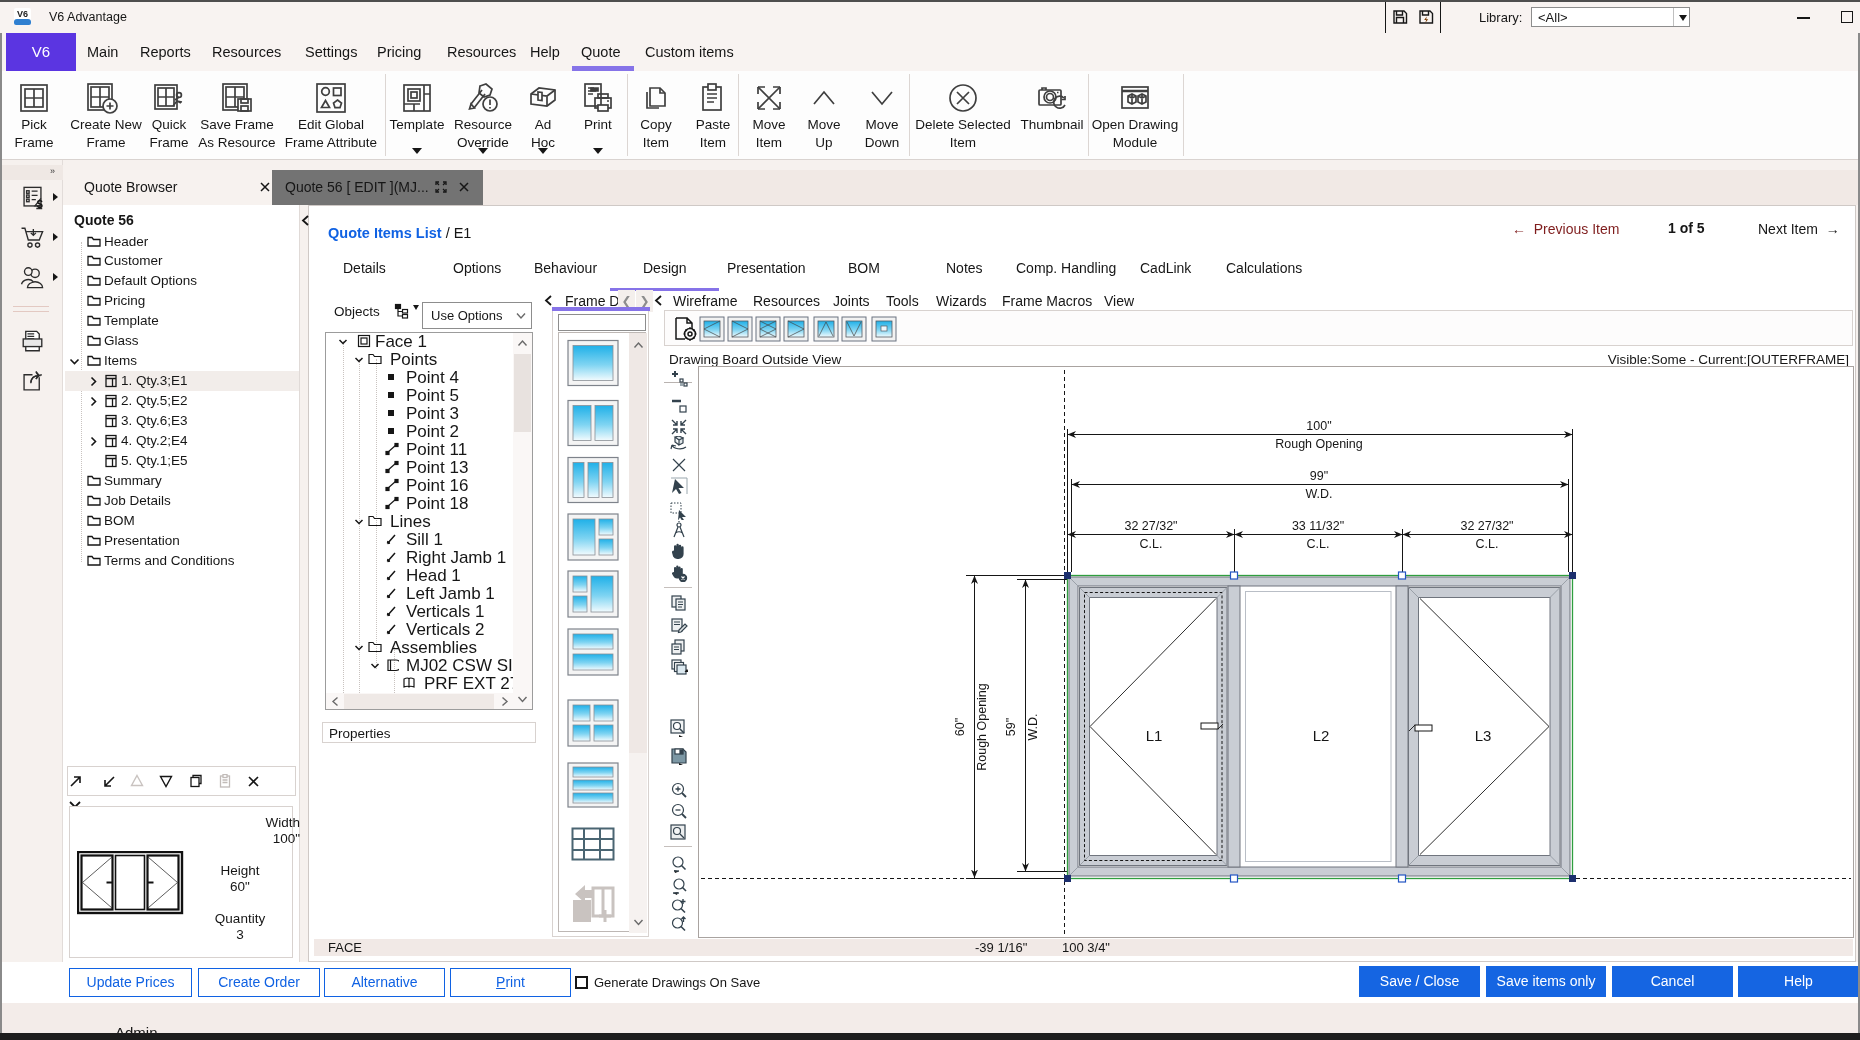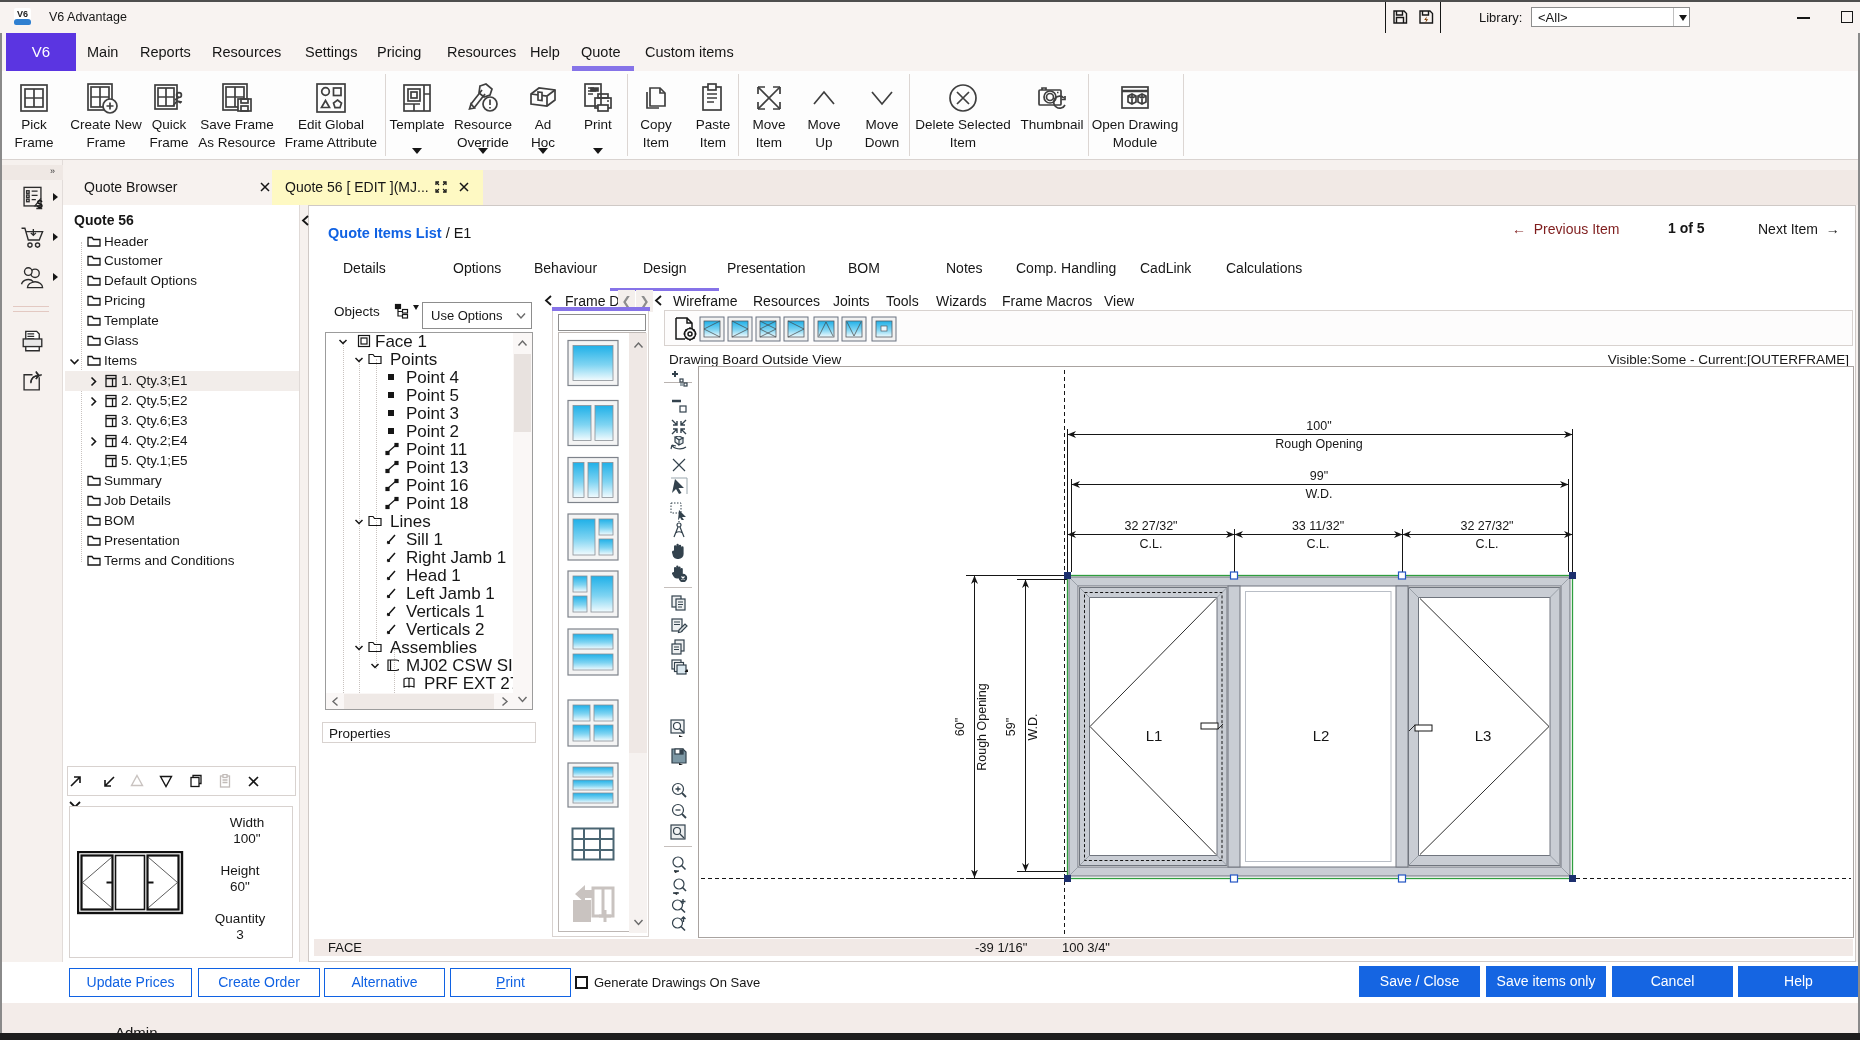--- a/index.html
+++ b/index.html
@@ -22,21 +22,21 @@
 #darkstrip { left:0; top:1033px; width:1860px; height:7px; background:#1d1d1d; }
 
 
 .wbtn { position:absolute; top:6px; height:29px; background:#fff; border:1px solid #1062e3; color:#1062e3; font-size:14px; text-align:center; line-height:27px; }
 .bbtn { position:absolute; top:4px; height:31px; background:#1565e2; color:#fff; font-size:14px; text-align:center; line-height:31px; }
 
 
 #qbpanel { left:63px; top:205px; width:237px; height:757px; background:#fff; border-right:1px solid #e0dad7; }
 .tabstrip { left:63px; top:170px; width:1797px; height:35px; background:#f1e9e5; }
 #qbtab { left:63px; top:170px; width:209px; height:35px; background:#f7f2ef; font-size:14px; }
-#maintab { left:272px; top:170px; width:211px; height:35px; background:#fef9c3; font-size:14px; }
+#maintab { left:272px; top:170px; width:211px; height:35px; background:#737373; font-size:14px; }
 .trow { position:absolute; left:0; height:20px; line-height:20px; white-space:nowrap; font-size:13.5px; }
 
 
 #mainpanel { left:308px; top:205px; width:1548px; height:757px; background:#fff; border:1px solid #cfc9c6; }
 .dtab { position:absolute; top:42px; height:40px; line-height:40px; font-size:14px; }
 .tsep { top:3px; width:1px; height:82px; background:#dcd6d3; }
 .ticon { top:11px; width:32px; height:32px; fill:none; stroke:#3f3f3f; stroke-width:1.7; }
 .tlab { top:45px; font-size:13.5px; line-height:18px; text-align:center; }
 .tdd { top:77px; width:0; height:0; border-left:5px solid transparent; border-right:5px solid transparent; border-top:6px solid #161616; }
 .sicon { left:19px; width:27px; height:27px; fill:none; stroke:#2c2c2c; stroke-width:1.6; }
@@ -413,21 +413,21 @@
     <svg class="abs" style="left:7px; top:44px;" width="108" height="65" viewBox="0 0 108 65">
       <rect x="1" y="1" width="104" height="61" fill="#fff" stroke="#111" stroke-width="2.4"></rect>
       <rect x="4.5" y="4.5" width="31" height="54" fill="#fff" stroke="#111" stroke-width="2.2"></rect>
       <path d="M5.5 31.5 L35 6 M5.5 31.5 L35 57" stroke="#333" stroke-width="0.8" fill="none"></path>
       <path d="M29.5 31.5 h6" stroke="#111" stroke-width="2"></path>
       <rect x="38.5" y="4.5" width="29" height="54" fill="#fff" stroke="#111" stroke-width="1.6"></rect>
       <rect x="70.5" y="4.5" width="31" height="54" fill="#fff" stroke="#111" stroke-width="2.2"></rect>
       <path d="M100.5 31.5 L71 6 M100.5 31.5 L71 57" stroke="#333" stroke-width="0.8" fill="none"></path>
       <path d="M70.5 31.5 h6" stroke="#111" stroke-width="2"></path>
     </svg>
-    <div class="abs" style="left:117px; top:8px; width:120px; text-align:center; font-size:13.5px; line-height:16px;">Width<br>100"</div>
+    <div class="abs" style="left:110px; top:8px; width:120px; text-align:right; font-size:13.5px; line-height:16px;">Width<br>100"</div>
     <div class="abs" style="left:110px; top:56px; width:120px; text-align:center; font-size:13.5px; line-height:16px;">Height<br>60"</div>
     <div class="abs" style="left:110px; top:104px; width:120px; text-align:center; font-size:13.5px; line-height:16px;">Quantity<br>3</div>
   </div>
 </div>
 <div class="abs" id="mainpanel">
   <svg class="abs" style="left:-9px; top:8px;" width="11" height="13" viewBox="0 0 11 13" fill="none" stroke="#161616" stroke-width="1.8">
       <path d="M8 2 L3 6.5 L8 11"></path>
     </svg>
   <div class="abs" style="left:19px; top:19px; font-size:14.5px;"><span class="b" style="color:#1062e3;">Quote Items List</span> / E1</div>
   <div class="abs grey" style="left:1203px; top:15px; font-size:14px;">←&nbsp; Previous Item</div>

